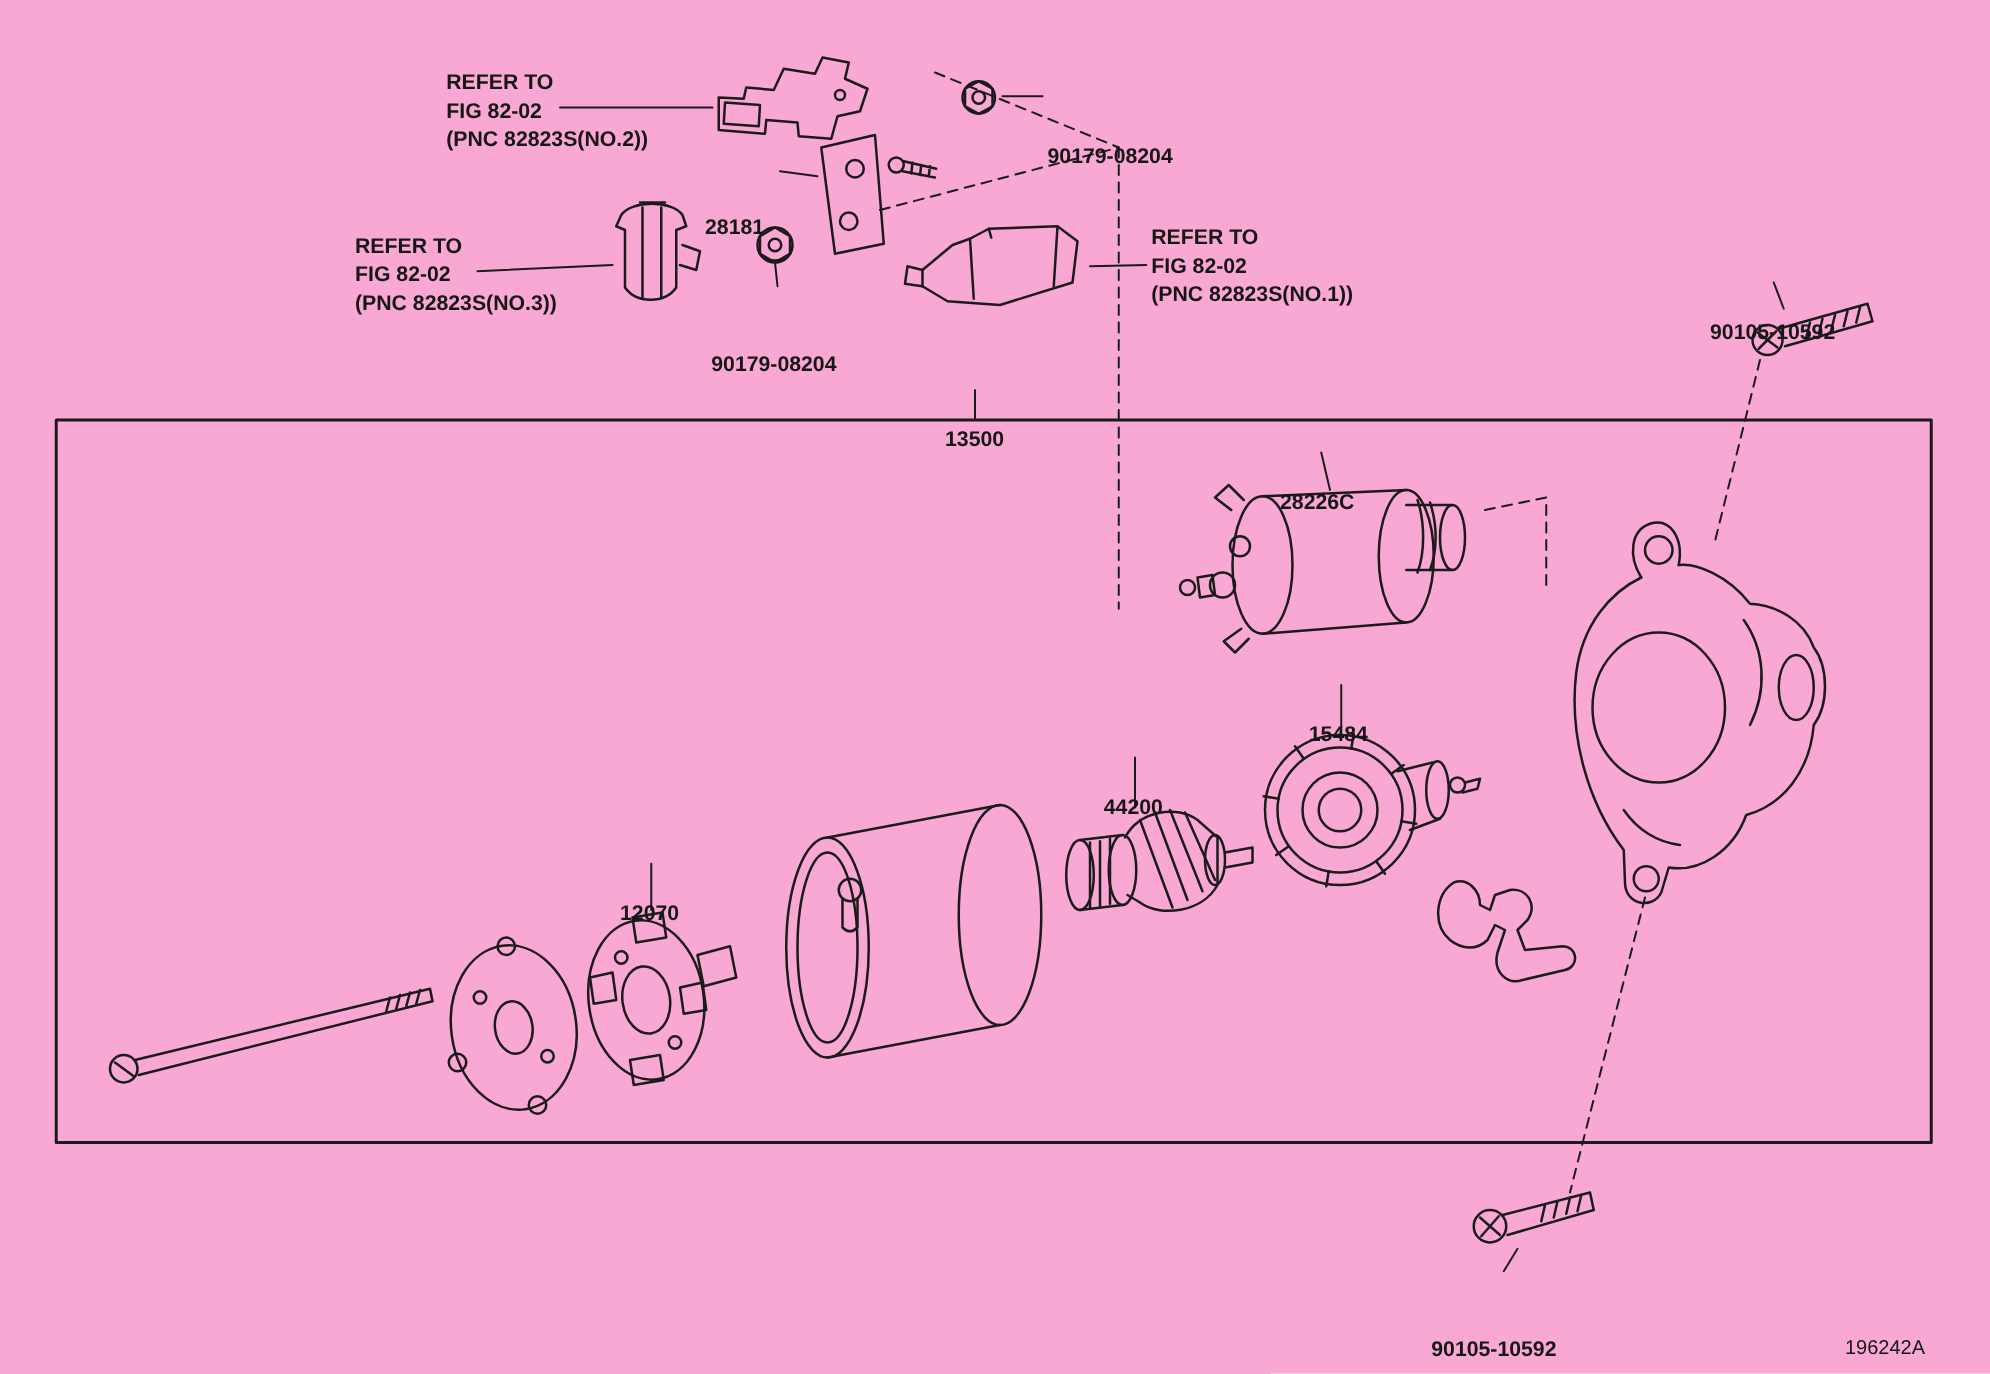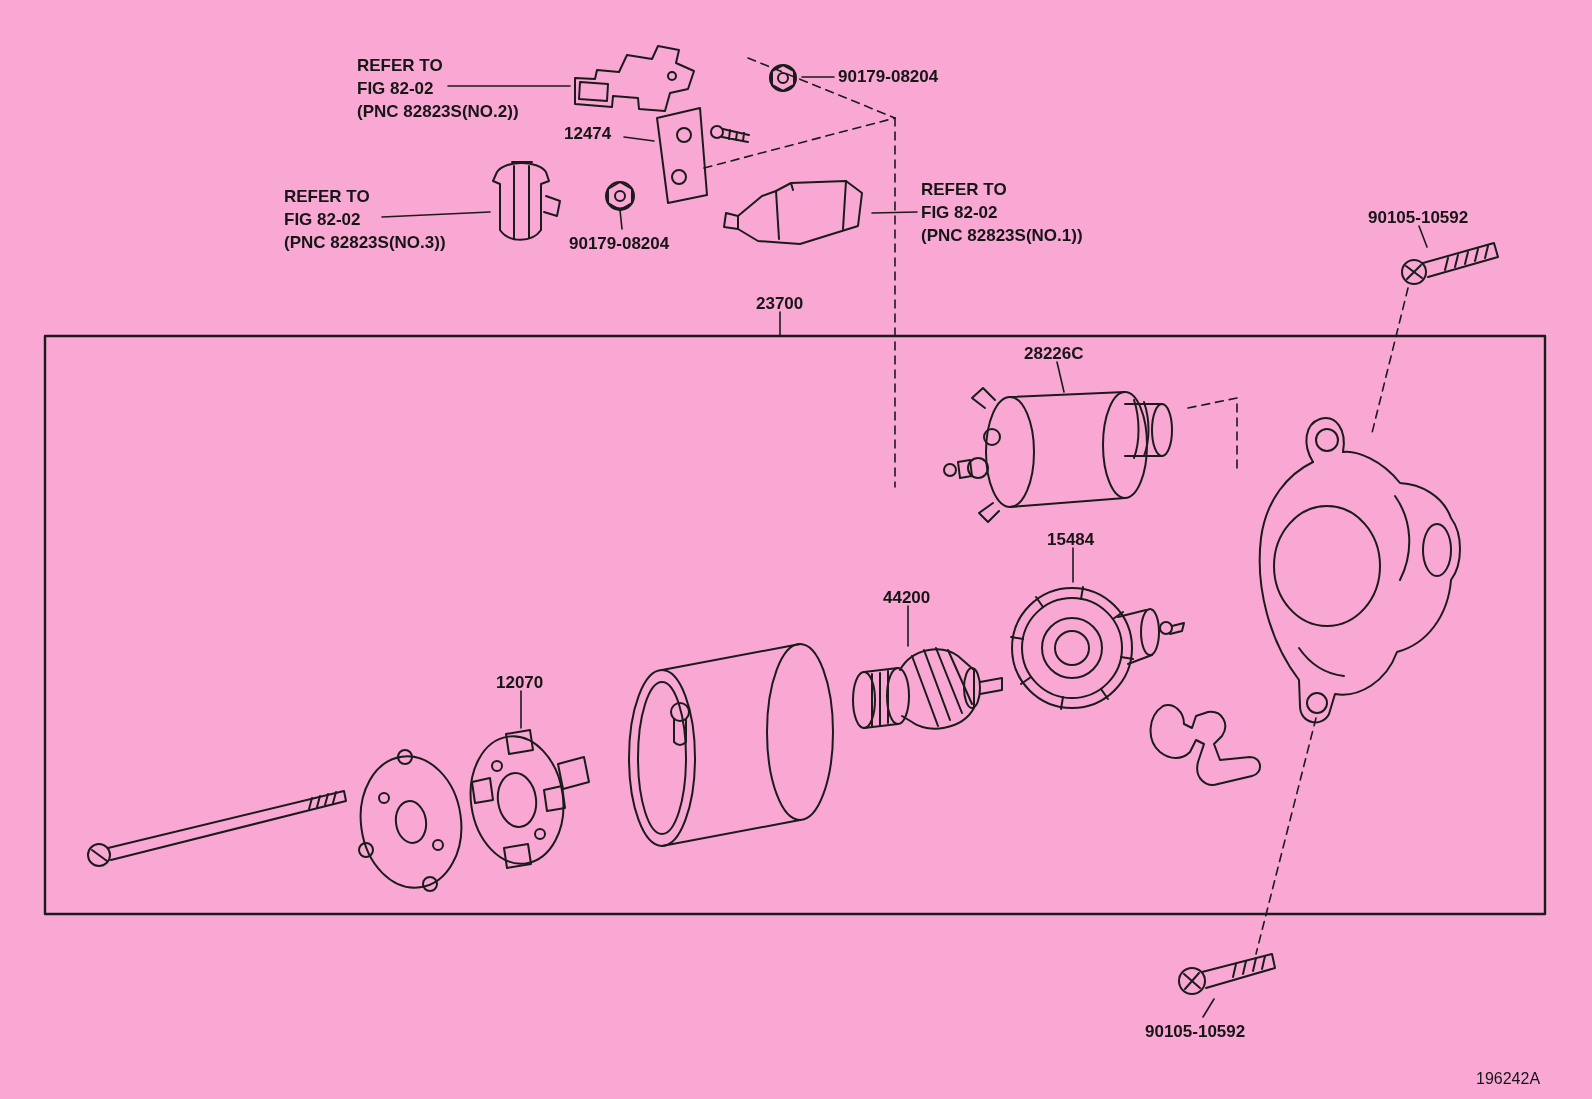--- a/index.html
+++ b/index.html
@@ -5,21 +5,21 @@
   * { margin:0; padding:0; box-sizing:border-box; }
   html,body { background:#ffffff; }
   .stage {
     position:relative; width:1592px; height:1099px; background:#f9a8d4;
     font-family:Liberation Sans, sans-serif; overflow:hidden;
     color:#161616;
   }
   svg.art { position:absolute; left:0; top:0; width:1592px; height:1099px; }
   .lbl {
     position:absolute; font-weight:700; font-size:17px; line-height:20px;
-    white-space:nowrap; color:#161616; cursor:pointer;
+    white-space:nowrap; color:#161616; cursor:pointer;margin-top:48px;
   }
   .ref {
     position:absolute; font-weight:700; font-size:17px; line-height:23px;
     white-space:nowrap; color:#161616;
   }
   .code { position:absolute; font-weight:400; font-size:16px; color:#161616; }
 </style>
 </head>
 <body>
 
@@ -212,25 +212,25 @@
     <div>FIG 82-02</div>
     <div>(PNC 82823S(NO.3))</div>
   </div>
 
   <div class="ref" style="left:921px; top:178px;">
     <div>REFER TO</div>
     <div>FIG 82-02</div>
     <div>(PNC 82823S(NO.1))</div>
   </div>
 
-  <div class="lbl" style="left:564px; top:124px;">12474</div>
+  <div class="lbl" style="left:564px; top:124px;">28181</div>
   <div class="lbl" style="left:838px; top:67px;">90179-08204</div>
   <div class="lbl" style="left:569px; top:234px;">90179-08204</div>
   <div class="lbl" style="left:1368px; top:208px;">90105-10592</div>
-  <div class="lbl" style="left:756px; top:294px;">23700</div>
+  <div class="lbl" style="left:756px; top:294px;">13500</div>
   <div class="lbl" style="left:1024px; top:344px;">28226C</div>
   <div class="lbl" style="left:1047px; top:530px;">15484</div>
   <div class="lbl" style="left:883px; top:588px;">44200</div>
   <div class="lbl" style="left:496px; top:673px;">12070</div>
   <div class="lbl" style="left:1145px; top:1022px;">90105-10592</div>
 
   <div class="code" style="left:1476px; top:1070px;text-align:center;">196242A</div>
 
 </div>
 

